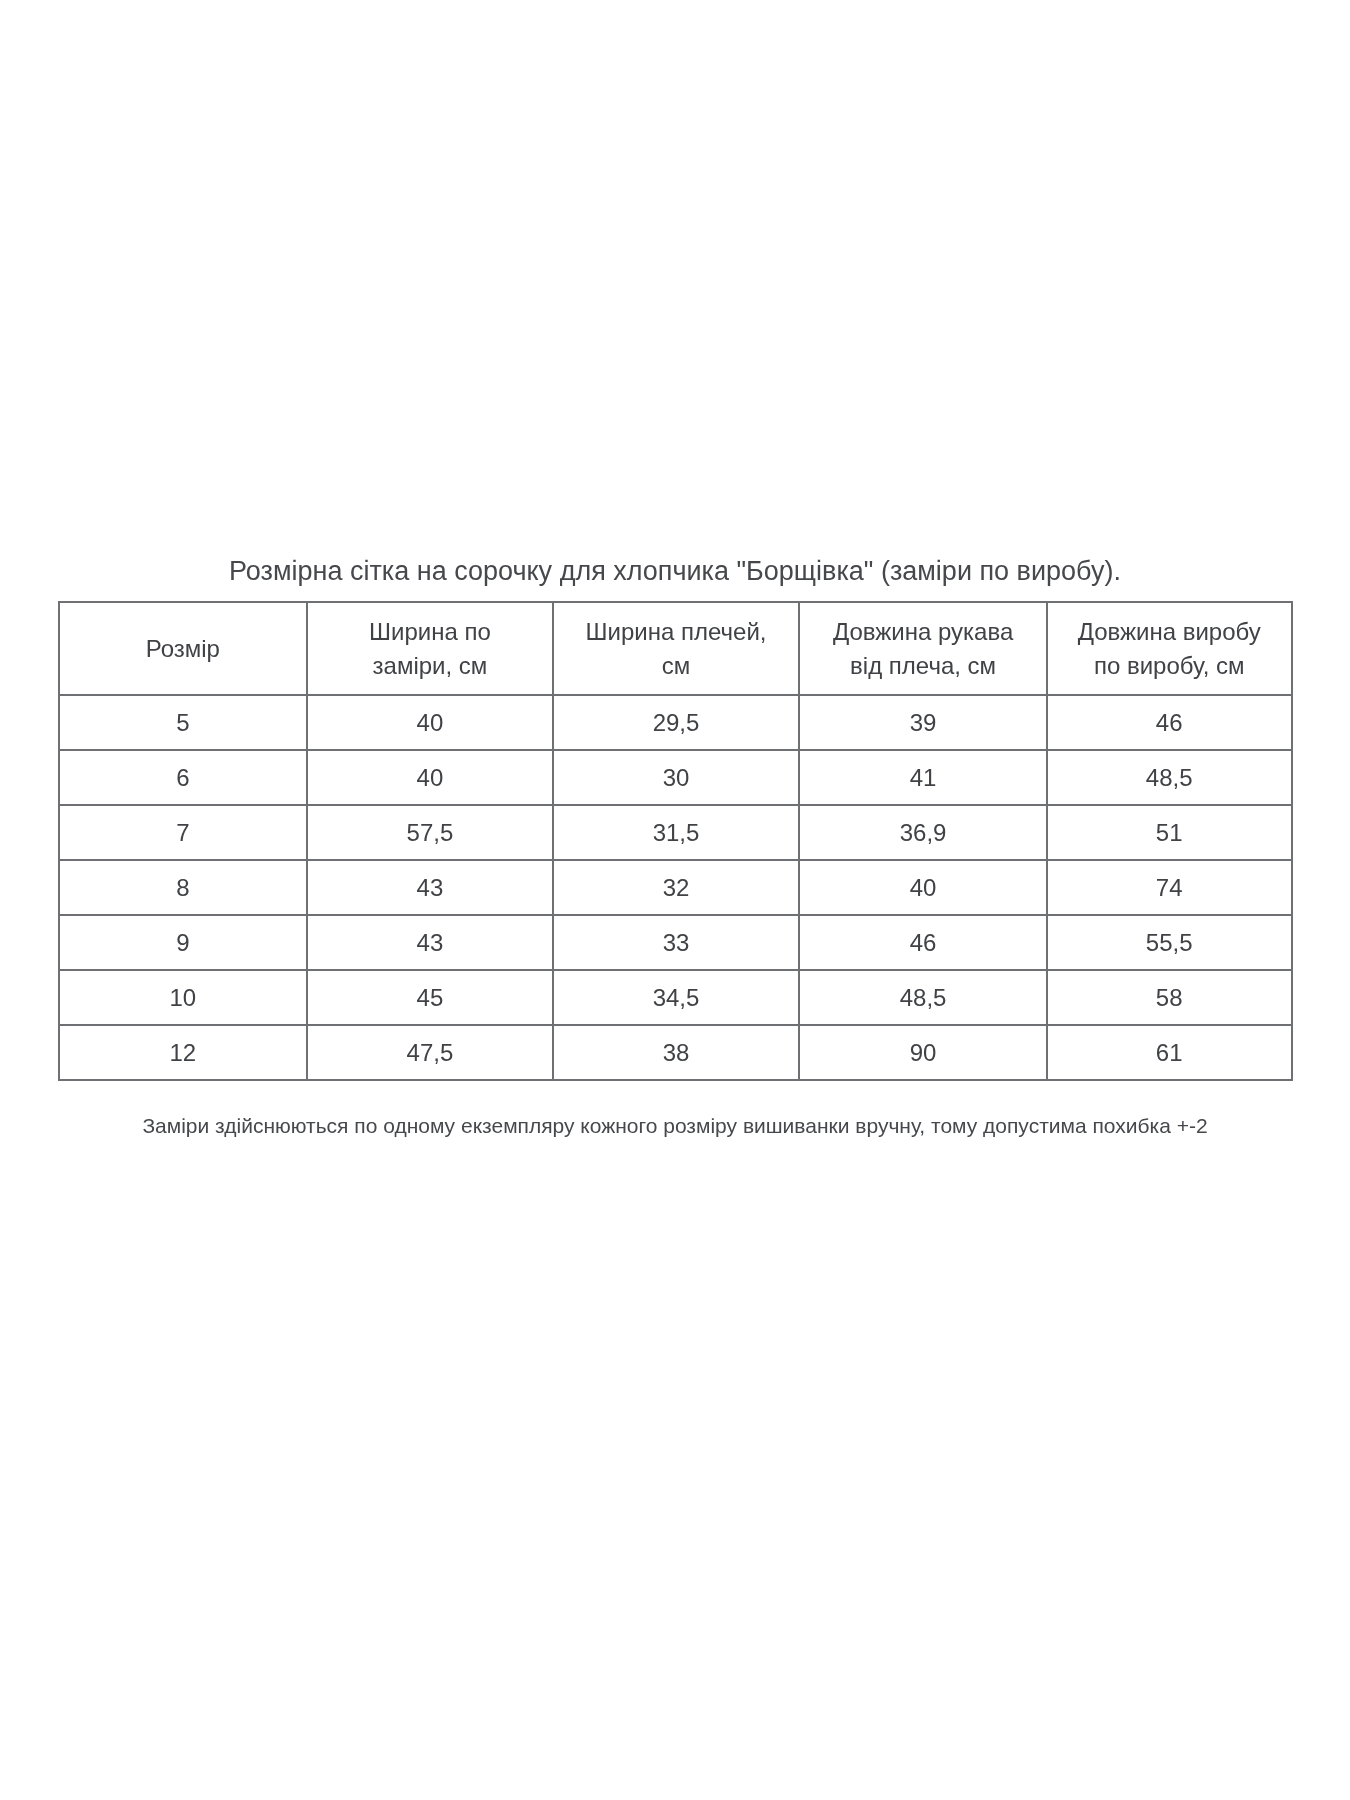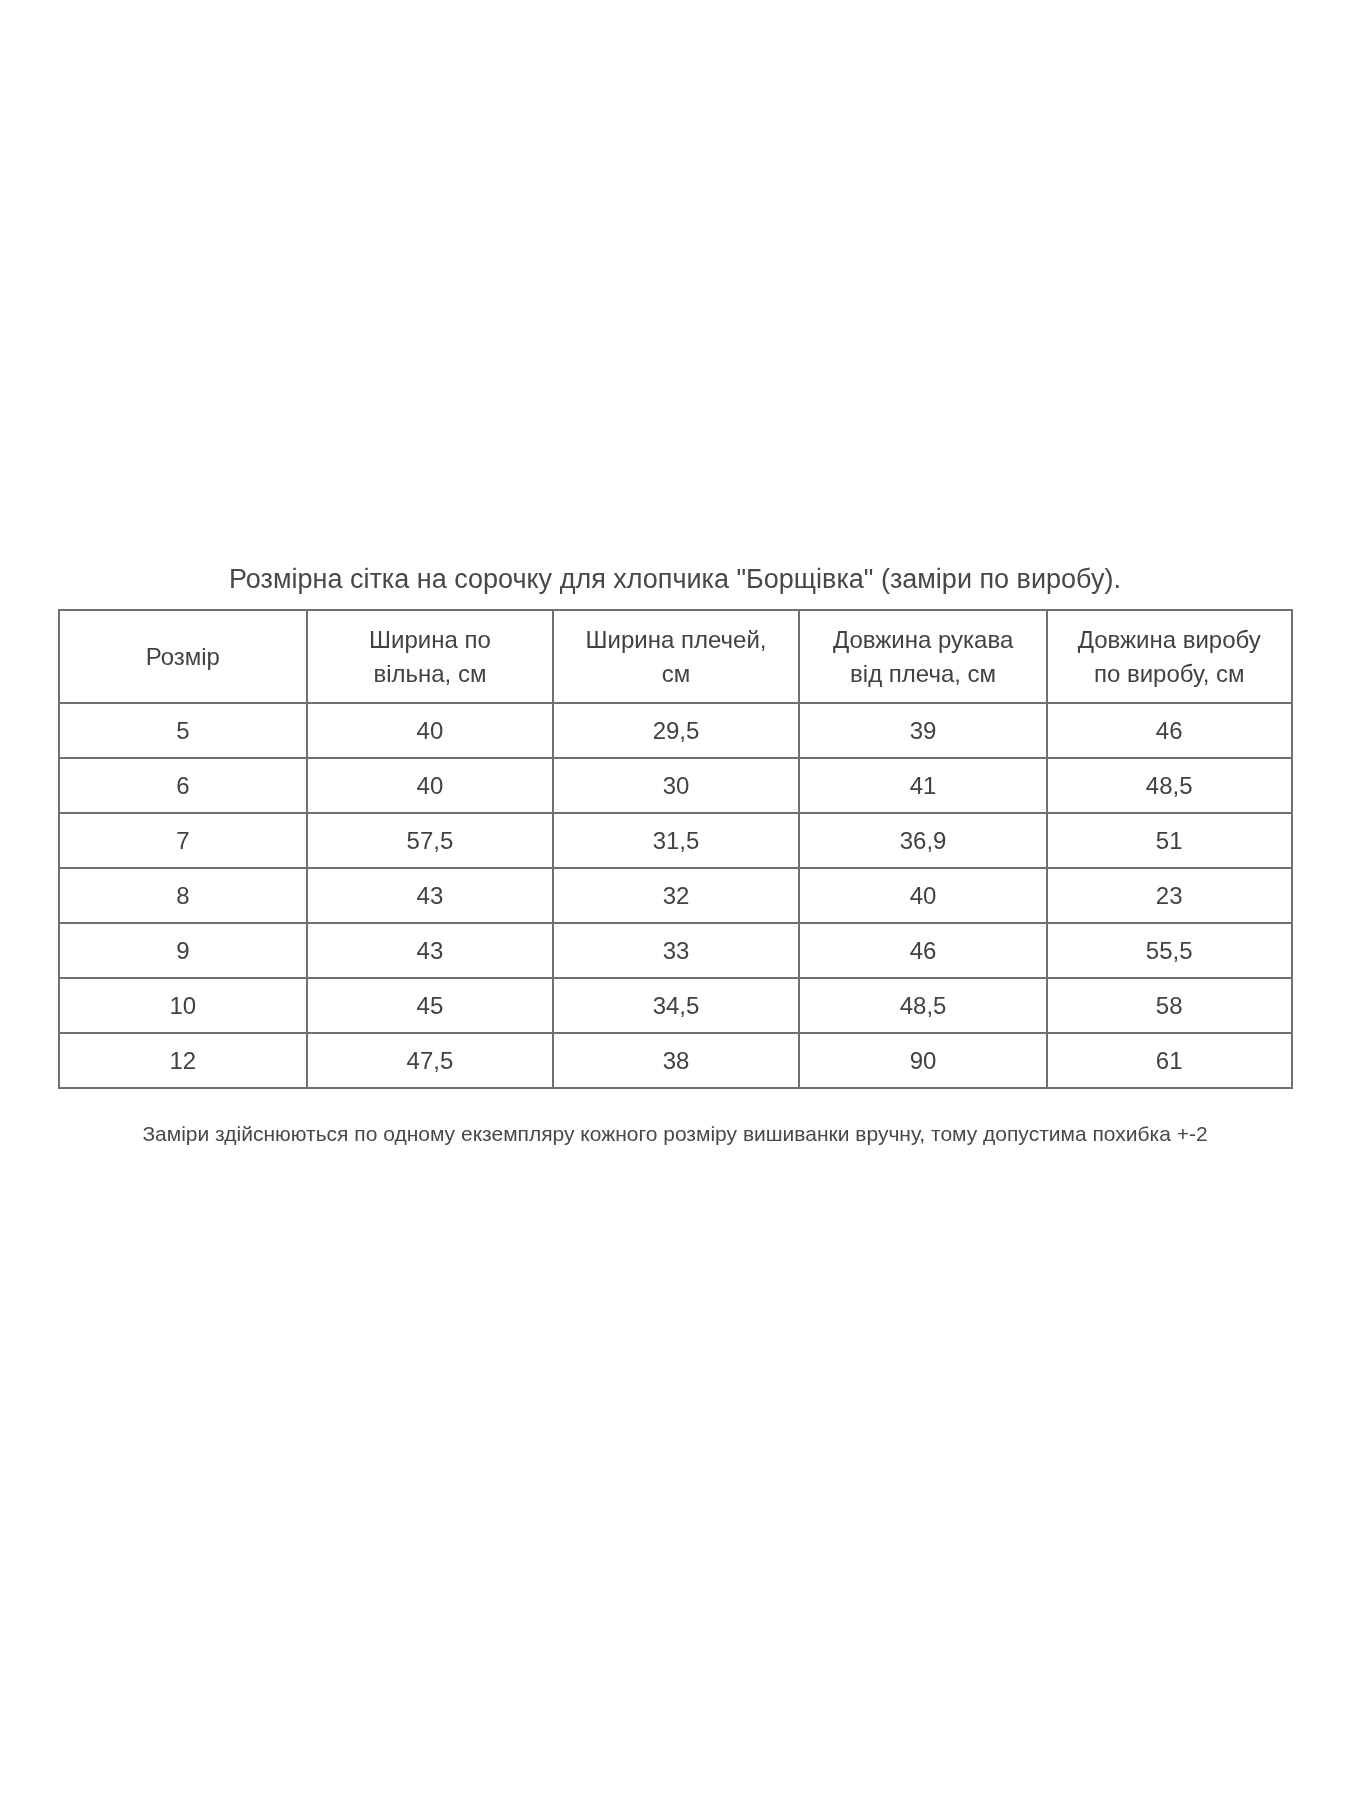--- a/index.html
+++ b/index.html
@@ -9,21 +9,21 @@
   }
   body {
     width: 1350px;
     height: 1800px;
     font-family: "Liberation Sans", "DejaVu Sans", sans-serif;
     color: #45474b;
     overflow: hidden;
   }
   .content {
     width: 1235px;
-    margin: 8px auto;
+    margin: 0 auto;
     padding-top: 549px;
   }
   .title {
     text-align: center;
     font-size: 27px;
     line-height: 45px;
     font-weight: normal;
     color: #46484c;
     margin: 0;
   }
@@ -74,21 +74,21 @@
 
   <table class="size-chart">
     <thead>
       <tr>
         <th style="width:20.2%">
           <div>Розмір</div>
           <div></div>
         </th>
         <th style="width:19.9%">
           <div>Ширина по</div>
-          <div>вільна, см</div>
+          <div>заміри, см</div>
         </th>
         <th style="width:20.0%">
           <div>Ширина плечей,</div>
           <div>см</div>
         </th>
         <th style="width:20.1%">
           <div>Довжина рукава</div>
           <div>від плеча, см</div>
         </th>
         <th style="width:19.8%">
@@ -117,21 +117,21 @@
         <td>57,5</td>
         <td>31,5</td>
         <td>36,9</td>
         <td>51</td>
       </tr>
       <tr>
         <td>8</td>
         <td>43</td>
         <td>32</td>
         <td>40</td>
-        <td>23</td>
+        <td>74</td>
       </tr>
       <tr>
         <td>9</td>
         <td>43</td>
         <td>33</td>
         <td>46</td>
         <td>55,5</td>
       </tr>
       <tr>
         <td>10</td>

